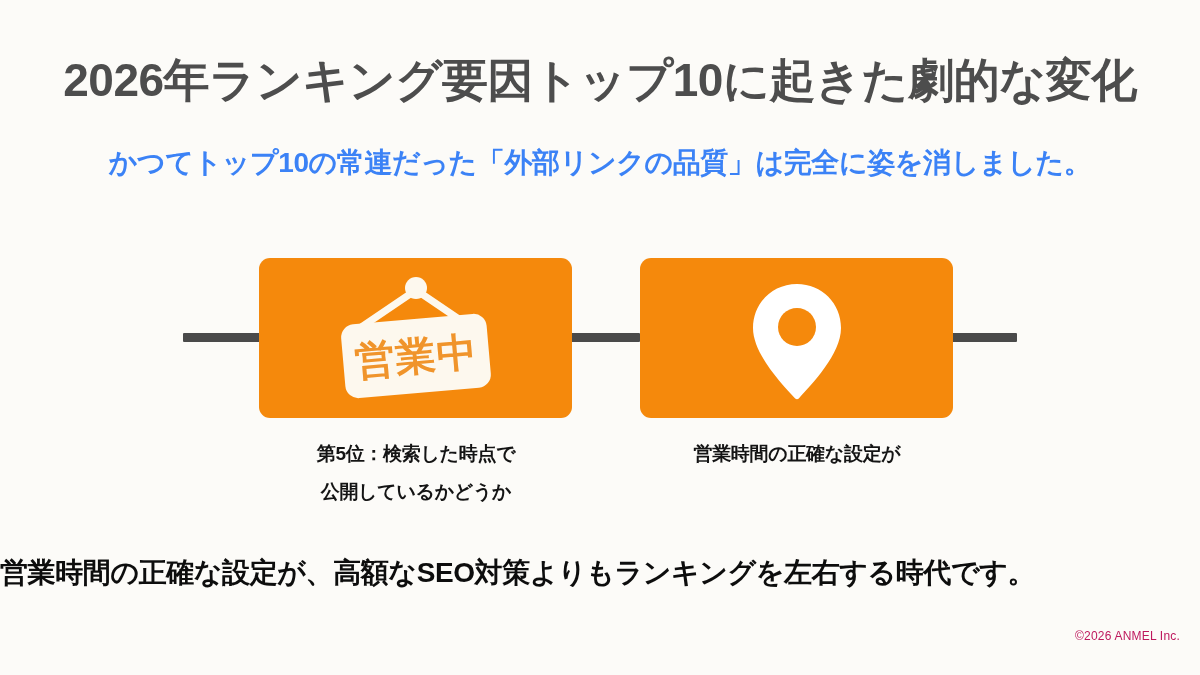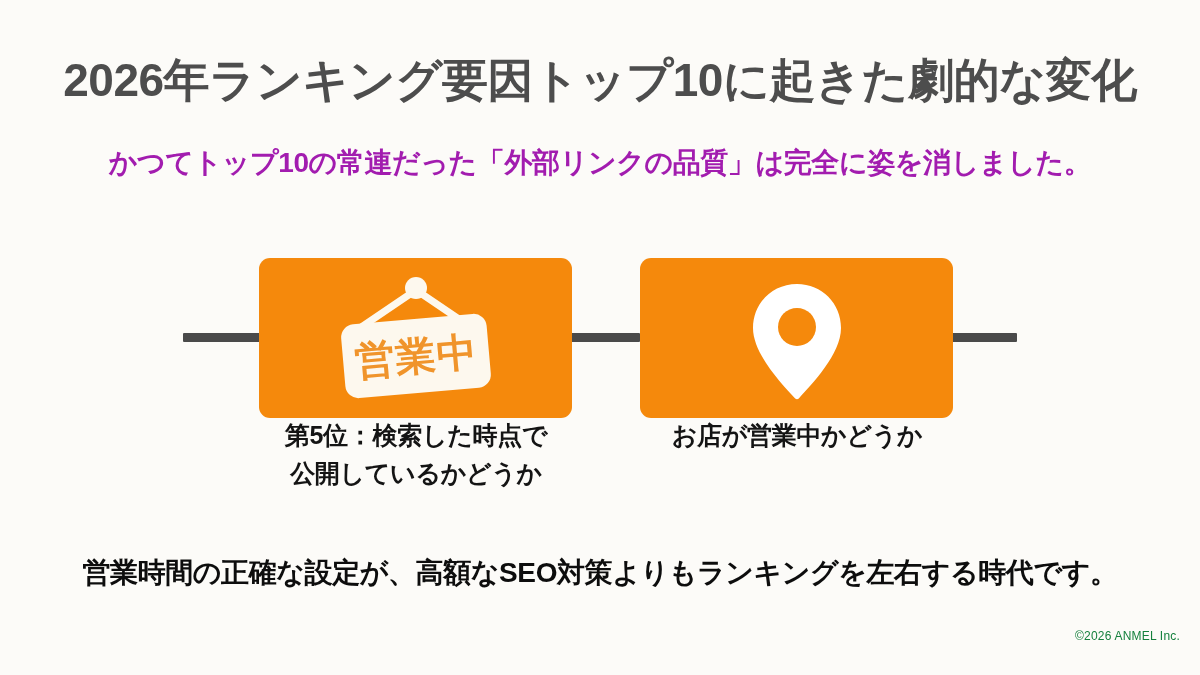--- a/index.html
+++ b/index.html
@@ -42,21 +42,21 @@
   #subhead {
     position: absolute;
     left: 0;
     top: 141px;
     width: 1200px;
     text-align: center;
     font-size: 28px;
     line-height: 43px;
     font-weight: 700;
     letter-spacing: -0.4px;
-    color: #a21caf;
+    color: #3b82f6;
     white-space: nowrap;
   }
   #subhead .sub-line { display: block; }
 
   
   .rail {
     position: absolute;
     top: 333px;
     height: 9px;
     background: #4a4a4a;
@@ -84,58 +84,57 @@
     left: 0; top: 0;
     width: 100%; height: 100%;
     display: flex;
     align-items: center;
     justify-content: center;
   }
 
   
   .caption {
     position: absolute;
-    top: 416px;
+    top: 435px;
     width: 380px;
     text-align: center;
-    font-size: 25px;
+    font-size: 19px;
     line-height: 38px;
     font-weight: 700;
     letter-spacing: -0.3px;
     color: #141414;
     white-space: nowrap;
   }
   #caption-1 { left: 226px; }
   #caption-2 { left: 607px; }
   .caption .cap-line { display: block; }
 
   
   #conclusion {
     position: absolute;
     left: 0;
     top: 552px;
     width: 1200px;
-    text-align: center;
     font-size: 28px;
     line-height: 42px;
     font-weight: 700;
     letter-spacing: -0.4px;
     color: #0d0d0d;
     white-space: nowrap;
   }
 
   
   #footer {
     position: absolute;
     right: 20px;
     top: 628px;
     font-size: 12px;
     line-height: 16px;
     font-weight: 400;
-    color: #15803d;
+    color: #be185d;
     letter-spacing: 0.2px;
     white-space: nowrap;
   }
 </style>
 </head>
 <body>
 
 <div id="slide">
 
   <div id="title">2026年ランキング要因トップ10に起きた劇的な変化</div>
@@ -177,20 +176,20 @@
       </svg>
     </div>
   </div>
 
   <div class="caption" id="caption-1">
     <span class="cap-line">第5位：検索した時点で</span>
     <span class="cap-line">公開しているかどうか</span>
   </div>
 
   <div class="caption" id="caption-2">
-    <span class="cap-line">お店が営業中かどうか</span>
+    <span class="cap-line">営業時間の正確な設定が</span>
   </div>
 
   <div id="conclusion">営業時間の正確な設定が、高額なSEO対策よりもランキングを左右する時代です。</div>
 
   <div id="footer">©2026 ANMEL Inc.</div>
 
 </div>
 
 </body></html>

